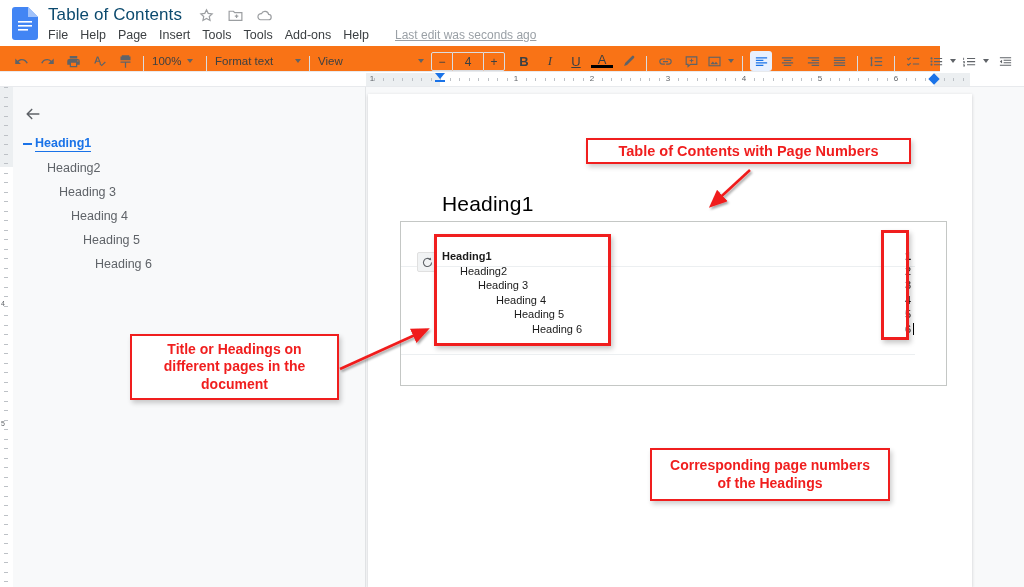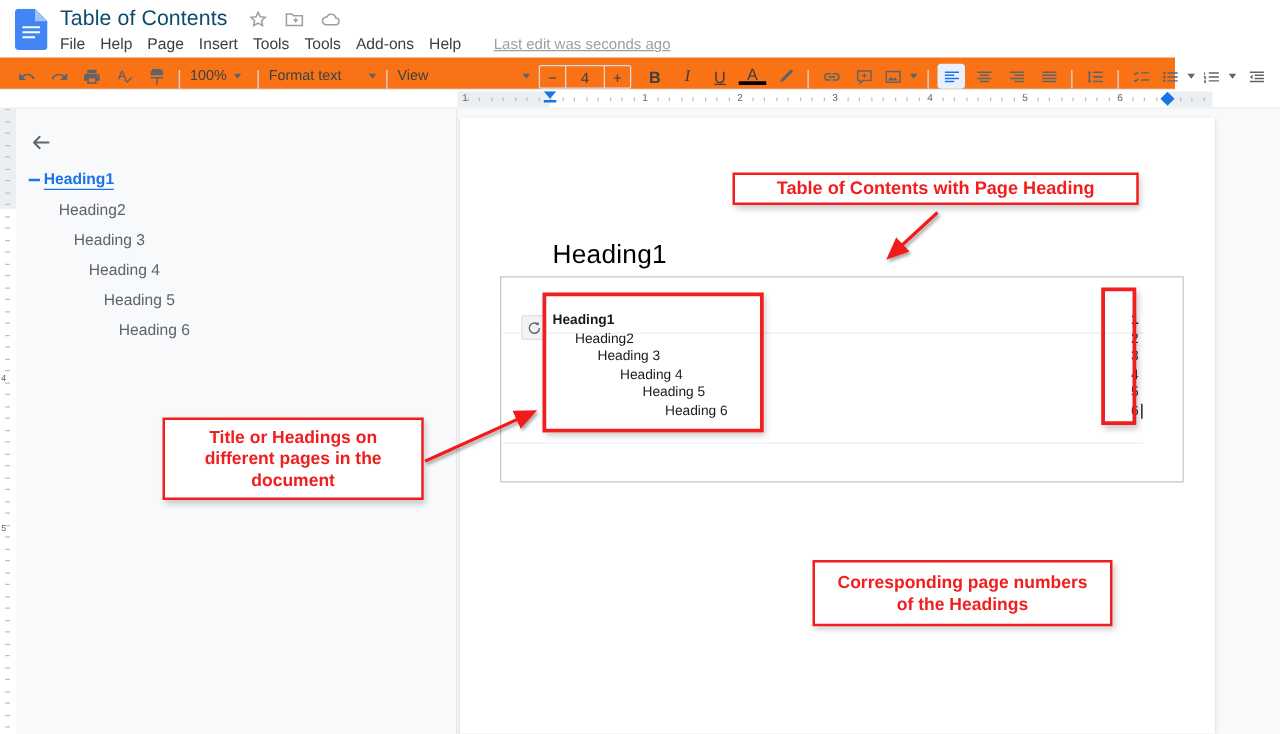--- a/index.html
+++ b/index.html
@@ -647,21 +647,21 @@
         <div class="pg-row"><span>6</span><span class="caret-bar"></span></div>
       </div>
   </div>
 </div>
 
 <div class="redbox" style="left:434px; top:234px; width:177px; height:112px;"></div>
 
 <div class="redbox" style="left:881px; top:230px; width:28px; height:110px;"></div>
 
 <div class="callout" style="left:586px; top:138px; width:325px; height:26px; font-size:14.5px;">
-  <span>Table of Contents with Page Heading</span>
+  <span>Table of Contents with Page Numbers</span>
 </div>
 
 <div class="callout" style="left:130px; top:334px; width:209px; height:66px; font-size:14px; padding:0 10px;">
   <span>Title or Headings on different pages in the document</span>
 </div>
 
 <div class="callout" style="left:650px; top:448px; width:240px; height:53px; font-size:14px; padding:0 10px;">
   <span>Corresponding page numbers of the Headings</span>
 </div>
 

